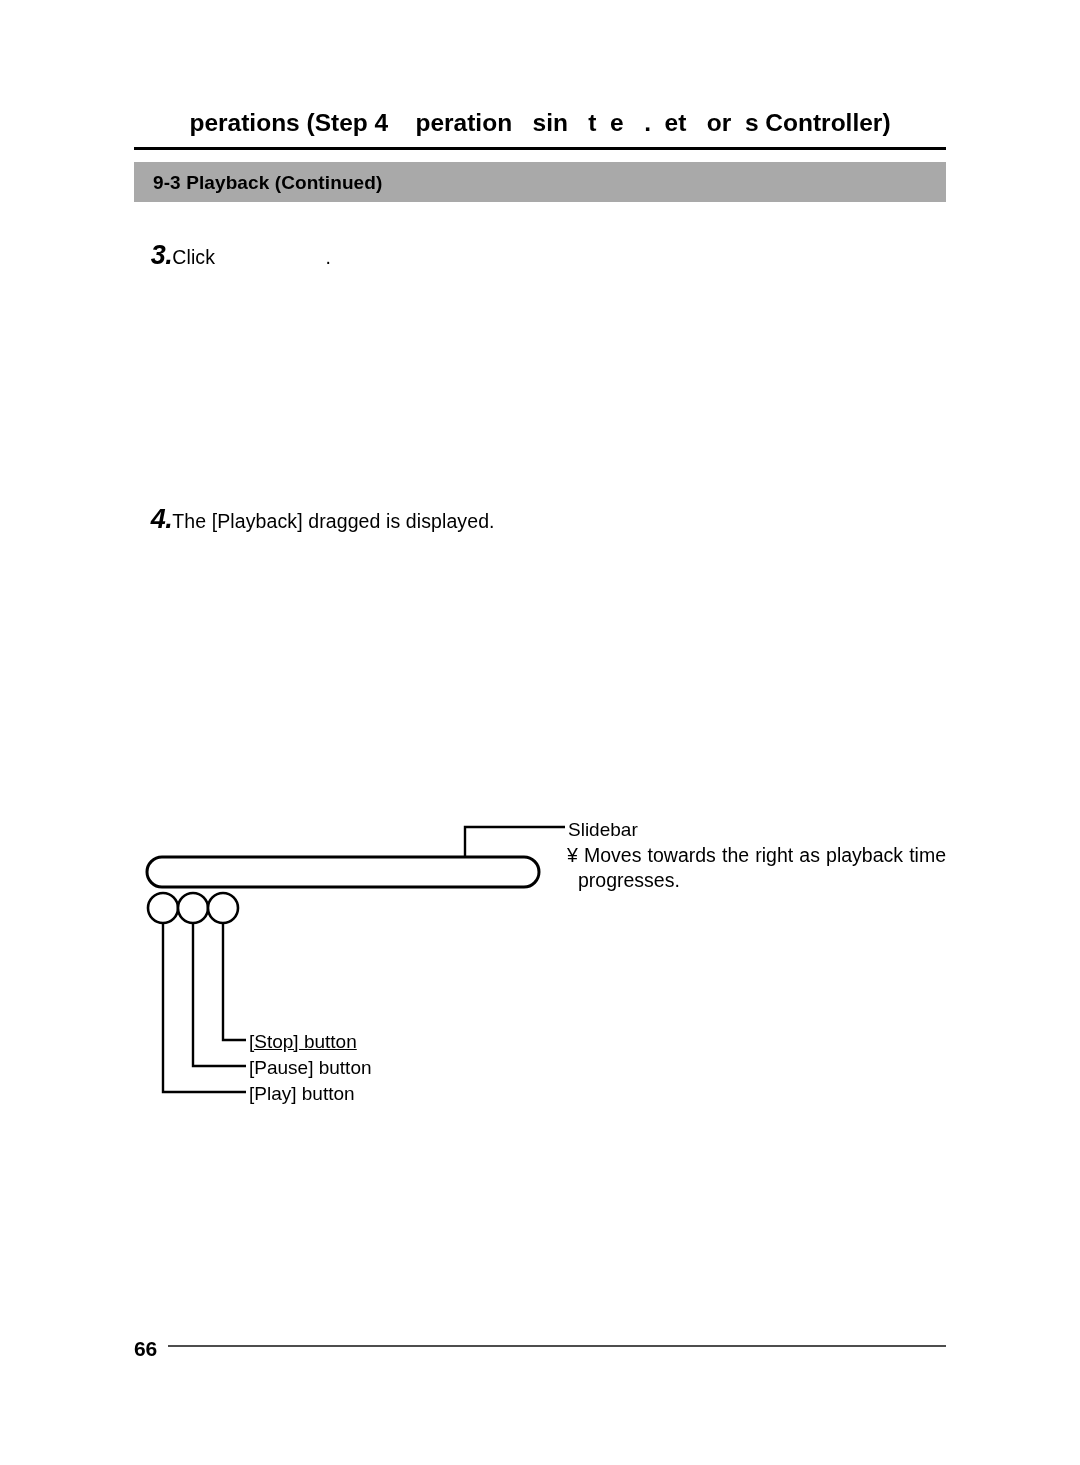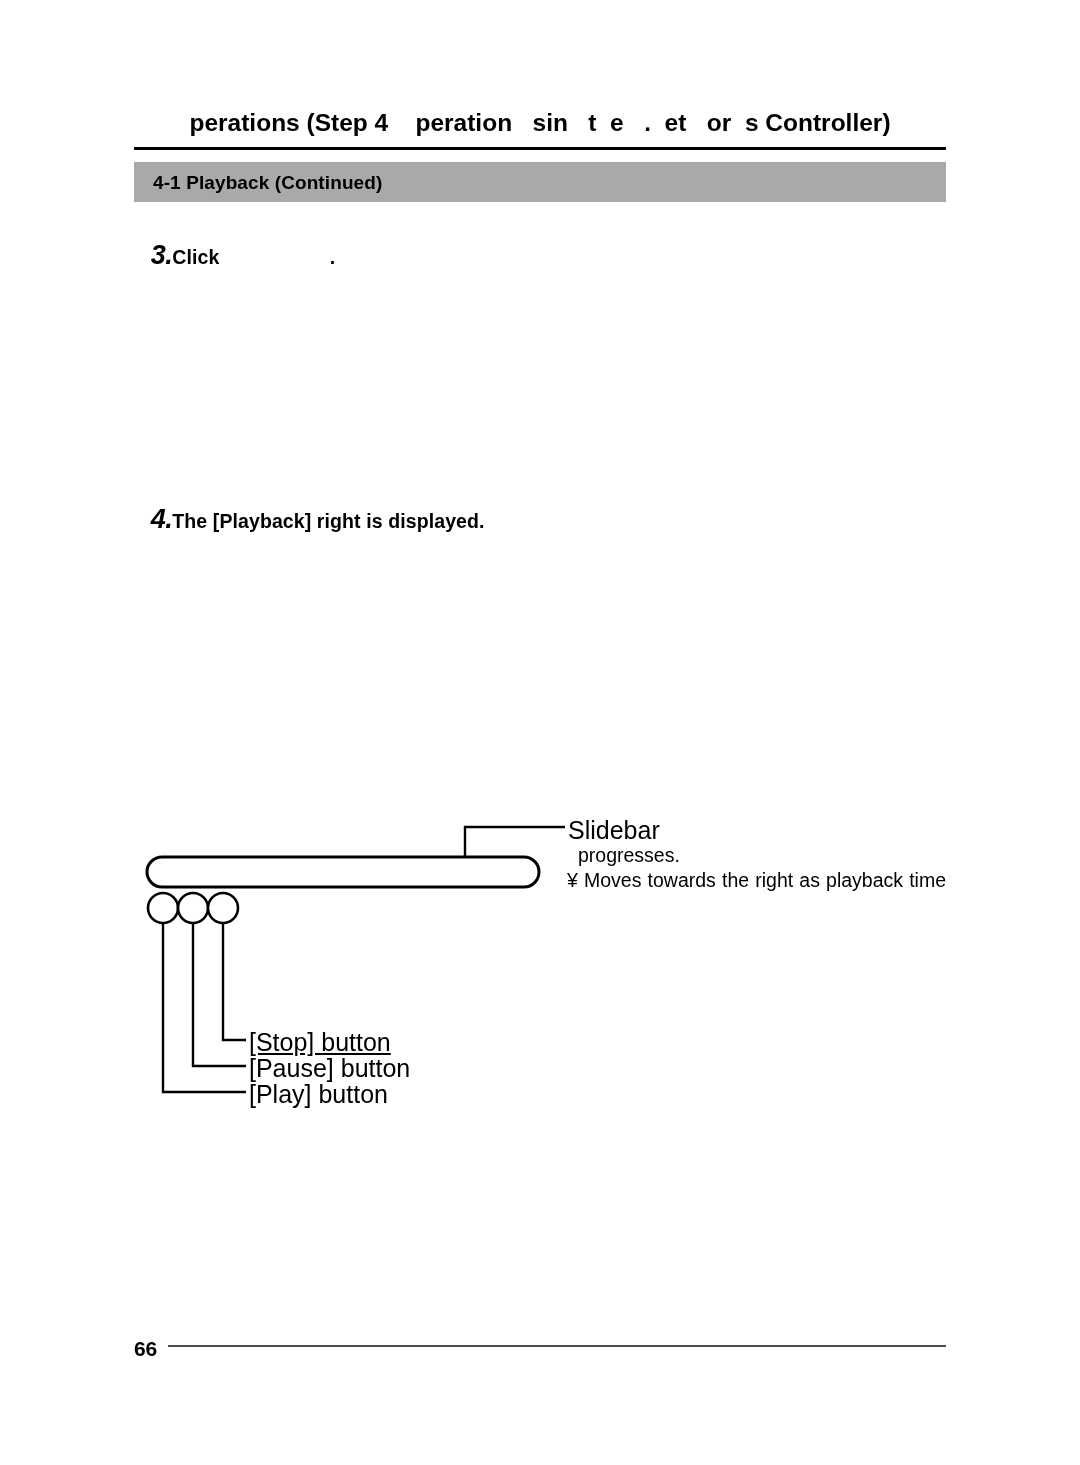--- a/index.html
+++ b/index.html
@@ -74,40 +74,40 @@
   }
   .step-num {
     font-size: 27px;
     font-weight: bold;
     font-style: italic;
     font-family: "Liberation Sans", sans-serif;
     letter-spacing: -0.5px;
   }
   .step-text {
     font-size: 19.5px;
-    font-weight: bold;
+    font-weight: normal;
     letter-spacing: 0.1px;
     text-align: right;
   }
   #step3 { left: 133px; top: 222px; }
   #step4 { left: 133px; top: 486px; }
 
   
   .figure {
     position: absolute;
     left: 0; top: 0;
     width: 1080px;
     height: 1465px;
     pointer-events: none;
   }
   .figure svg { display: block; }
 
   .callout-label {
     position: absolute;
-    font-size: 25px;
+    font-size: 19px;
     line-height: 26px;
     white-space: pre;
     color: #000;
   }
   #lbl-slidebar { left: 568px; top: 817px; }
   #lbl-stop   { left: 249px; top: 1029px; text-decoration: underline; }
   #lbl-pause  { left: 249px; top: 1055px; }
   #lbl-play   { left: 249px; top: 1081px; text-align: center; }
 
   .note-block {
@@ -155,29 +155,29 @@
 </style>
 </head>
 <body>
 
 <div class="page">
 
   <div class="doc-header">perations (Step 4    peration   sin   t  e   .  et   or  s Controller)</div>
   <div class="header-rule"></div>
 
   <div class="section-band">
-    <span class="section-band-label">4-1 Playback (Continued)</span>
+    <span class="section-band-label">9-3 Playback (Continued)</span>
   </div>
 
   <div class="step" id="step3">
     <span class="step-num">3.</span><span class="step-text">Click                    .</span>
   </div>
 
   <div class="step" id="step4">
-    <span class="step-num">4.</span><span class="step-text">The [Playback] right is displayed.</span>
+    <span class="step-num">4.</span><span class="step-text">The [Playback] dragged is displayed.</span>
   </div>
 
   <div class="figure">
     <svg width="1080" height="1465" viewBox="0 0 1080 1465">
 
       <polyline points="565,827 465,827 465,866" fill="none" stroke="#000" stroke-width="2.4"></polyline>
 
       <rect x="147" y="857" width="392" height="30" rx="15" ry="15" fill="#ffffff" stroke="#000" stroke-width="3"></rect>
 
       <circle cx="163" cy="908" r="15" fill="#ffffff" stroke="#000" stroke-width="2.6"></circle>
@@ -190,22 +190,22 @@
 
       <polyline points="193,923 193,1066 246,1066" fill="none" stroke="#000" stroke-width="2.4"></polyline>
 
       <polyline points="163,923 163,1092 246,1092" fill="none" stroke="#000" stroke-width="2.4"></polyline>
     </svg>
   </div>
 
   <div class="callout-label" id="lbl-slidebar">Slidebar</div>
 
   <div class="note-block">
+    <span class="note-line note-justified">¥ Moves towards the right as playback time</span>
     <span class="note-line note-indent">progresses.</span>
-    <span class="note-line note-justified">¥ Moves towards the right as playback time</span>
   </div>
 
   <div class="callout-label" id="lbl-stop">[Stop] button</div>
   <div class="callout-label" id="lbl-pause">[Pause] button</div>
   <div class="callout-label" id="lbl-play">[Play] button</div>
 
   <div class="footer-rule"></div>
   <div class="page-number">66</div>
 
 </div>

